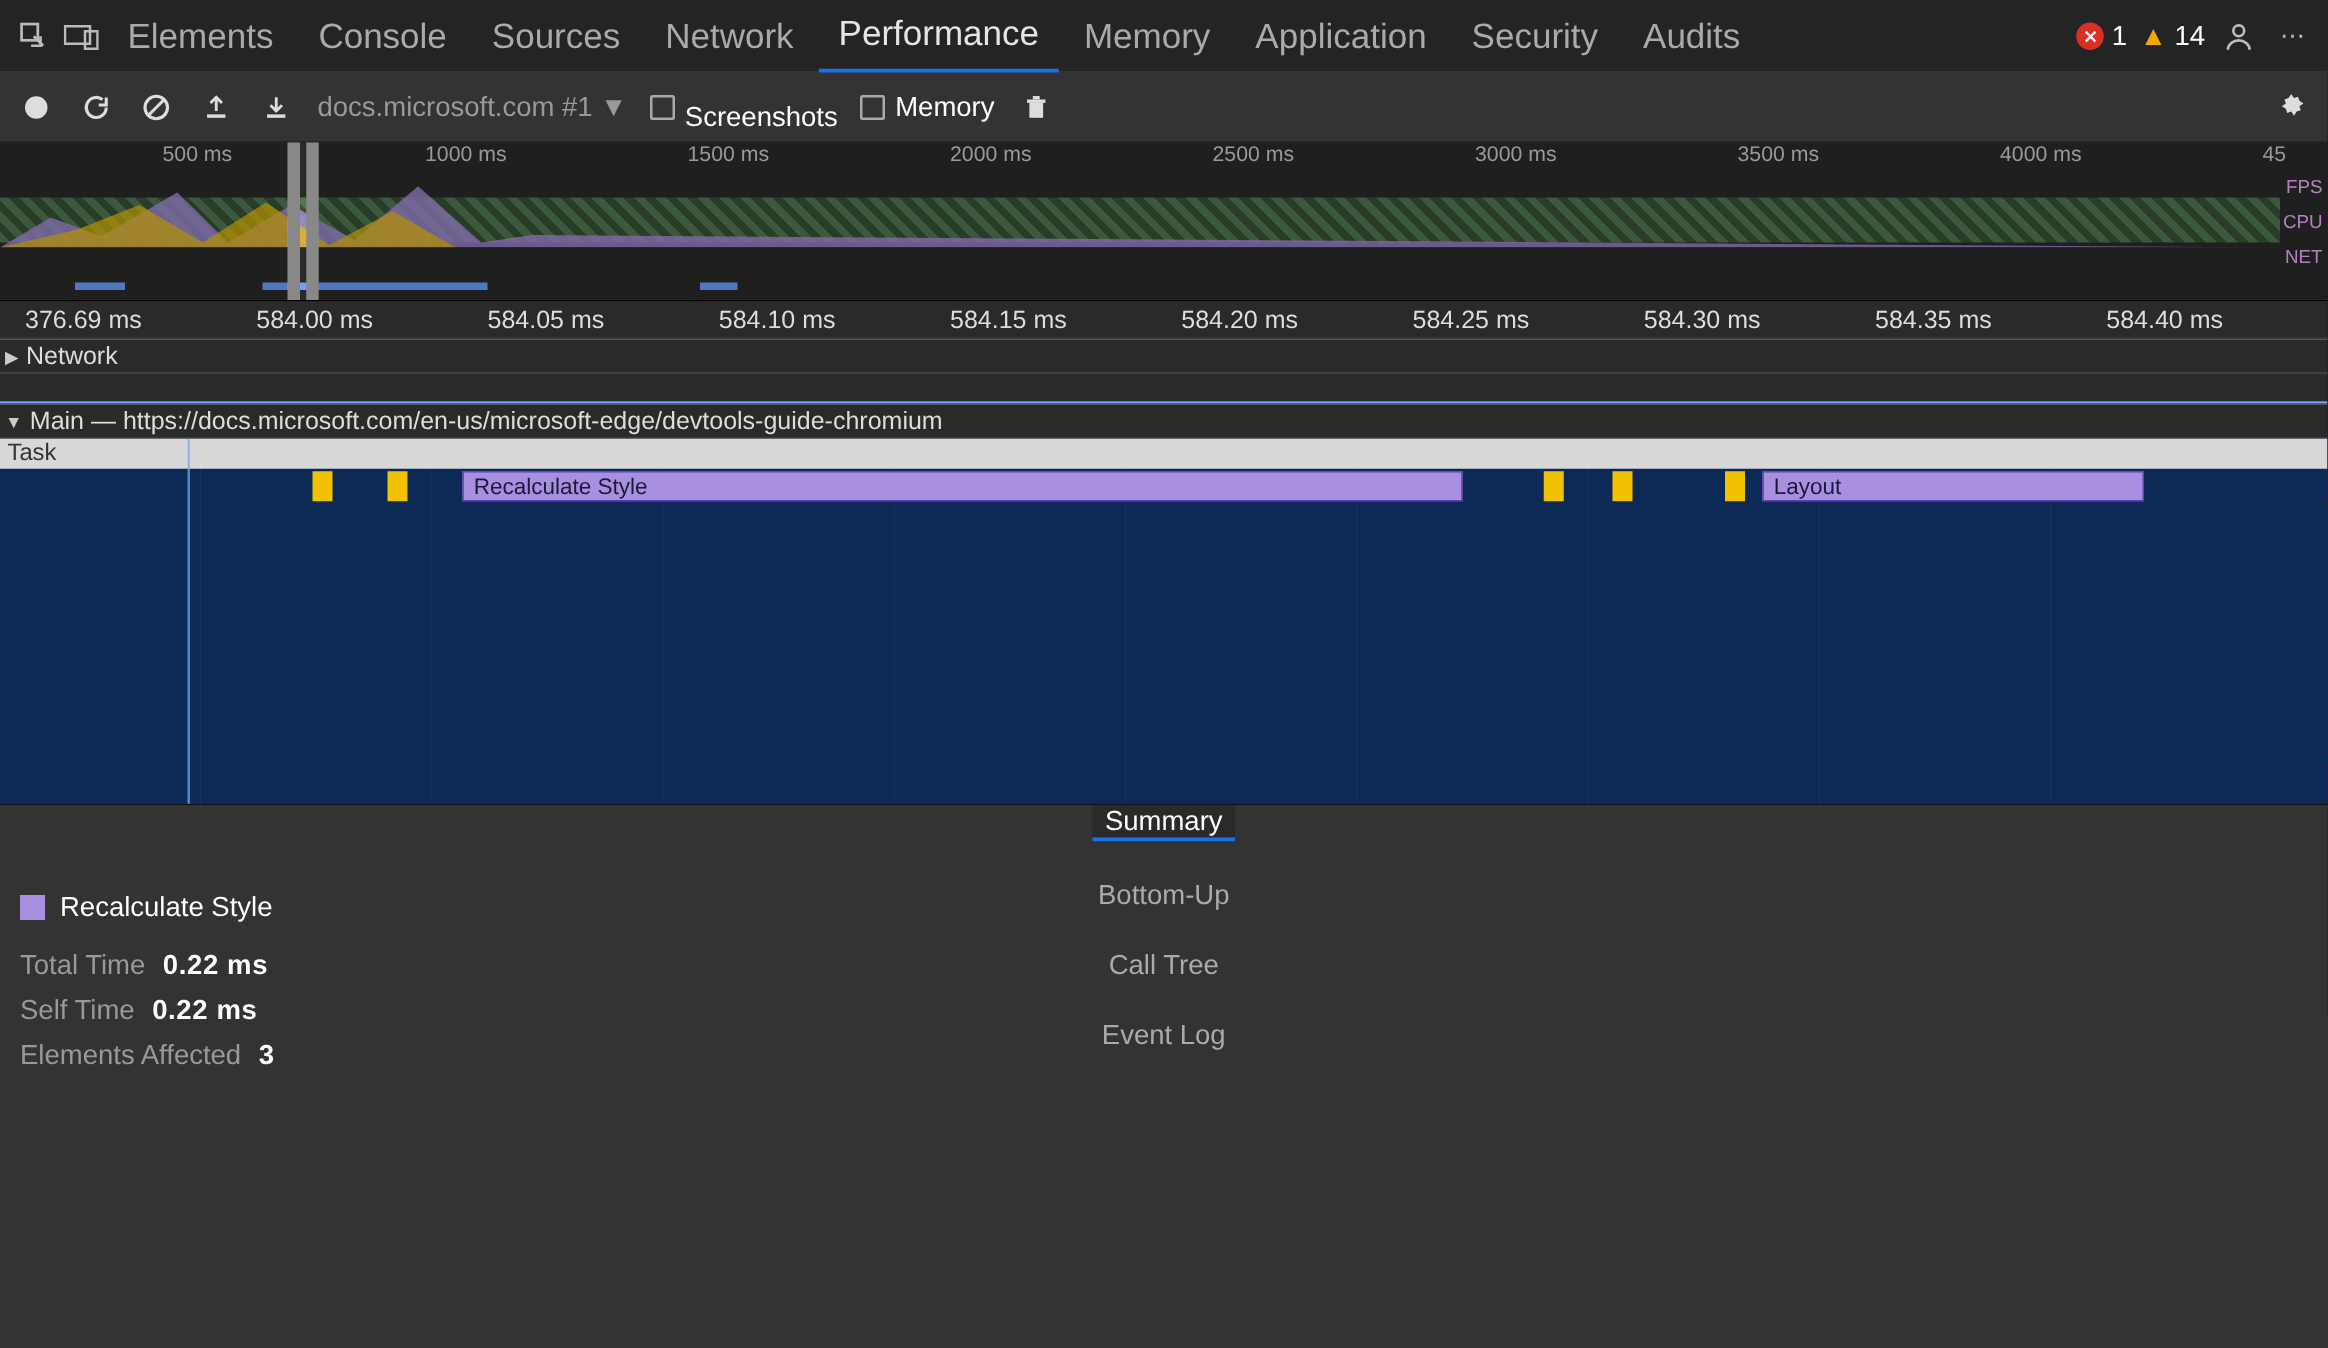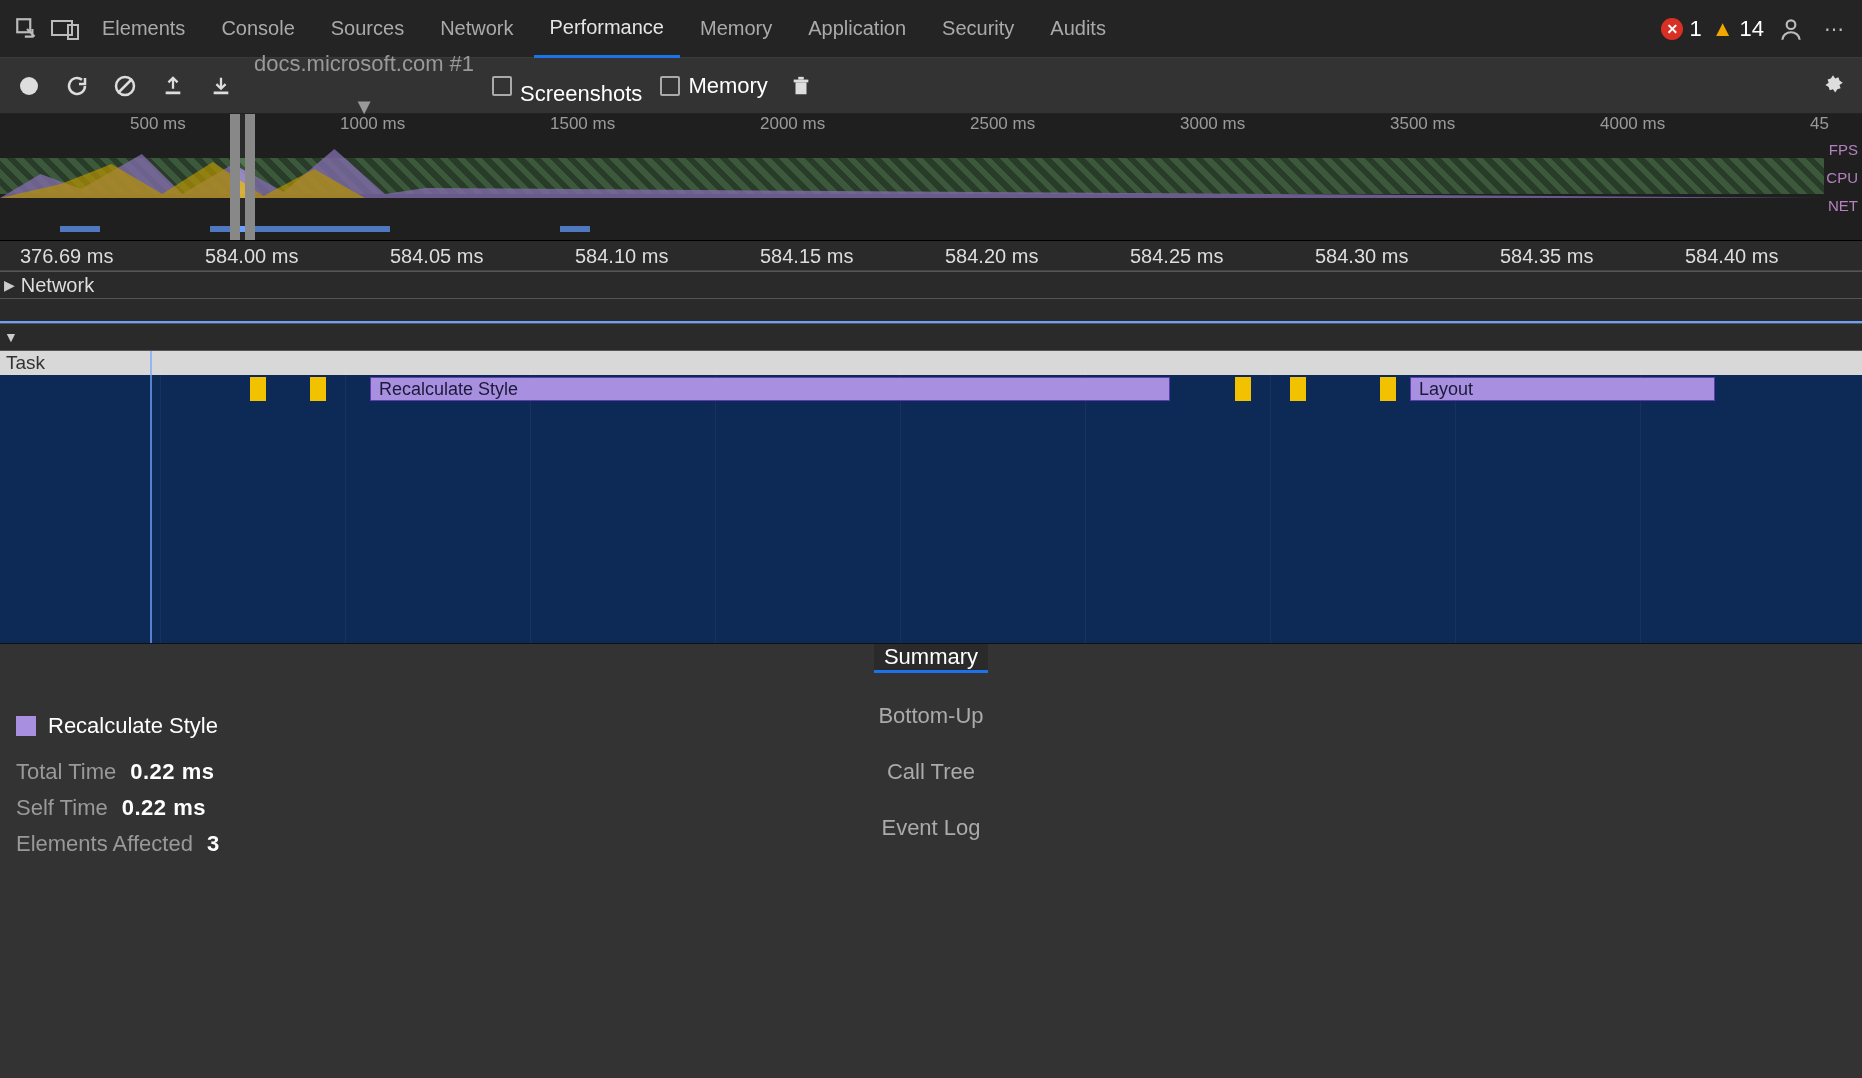--- a/index.html
+++ b/index.html
@@ -1,32 +1,32 @@
 <!DOCTYPE html>
 <html><head>
 <meta charset="utf-8">
 <style>
   * { box-sizing: border-box; margin: 0; padding: 0; font-family: "Segoe UI", Arial, sans-serif; }
   body { background: #242424; color: #d4d4d4; width: 1862px; height: 1078px; overflow: hidden; }
 
   
   .top-tabs { height: 58px; background: #242424; border-bottom: 1px solid #3a3a3a; display: flex; align-items: center; padding: 0 10px; gap: 4px; }
   .top-icon { width: 34px; height: 34px; display: flex; align-items: center; justify-content: center; color: #bbb; cursor: pointer; }
-  .top-tab { padding: 0 16px; height: 58px; display: flex; align-items: center; color: #aaa; font-size: 20px; cursor: pointer; }
+  .top-tab { padding: 0 16px; height: 58px; display: flex; align-items: center; color: #aaa; font-size: 28px; cursor: pointer; }
   .top-tab.active { color: #e5e5e5; border-bottom: 3px solid #1a73e8; }
   .top-right { margin-left: auto; display: flex; align-items: center; gap: 10px; }
   .err-badge { display: flex; align-items: center; gap: 6px; color: #fff; font-size: 22px; }
   .err-circ { width: 22px; height: 22px; border-radius: 50%; display: flex; align-items: center; justify-content: center; font-size: 14px; font-weight: bold; }
   .err-red { background: #d93025; color: #fff; }
   .warn-tri { color: #f2a600; font-size: 22px; }
 
   
   .toolbar { height: 56px; background: #333; display: flex; align-items: center; padding: 0 14px; gap: 18px; font-size: 22px; color: #d4d4d4; border-bottom: 1px solid #222; }
   .tool-btn { width: 30px; height: 30px; display: flex; align-items: center; justify-content: center; color: #ddd; cursor: pointer; }
-  .recording-dropdown { color: #999; display: flex; align-items: center; gap: 17px; flex-direction: column; }
+  .recording-dropdown { color: #999; display: flex; align-items: center; gap: 6px; }
   .chk { display: flex; align-items: center; gap: 8px; }
   .chkbox { width: 20px; height: 20px; border: 2px solid #aaa; border-radius: 2px; }
   .spacer { flex: 1; }
 
   
   .overview { height: 127px; background: #2a2a2a; position: relative; border-bottom: 1px solid #000; }
   .ov-ruler { height: 22px; position: relative; font-size: 17px; color: #ccc; }
   .ov-tick { position: absolute; top: 0; }
   .ov-labels { position: absolute; right: 4px; top: 22px; font-size: 15px; color: #f0abfc; text-align: right; line-height: 28px; }
   .ov-g   { position: absolute; left: 0; right: 38px; top: 44px; height: 36px;
@@ -225,20 +225,21 @@
 
 <div class="row-header">
   <span class="tri">▶</span>
   <span>Network</span>
 </div>
 
 <div class="gap-row"></div>
 
 <div class="row-header">
   <span class="tri">▼</span>
+  <span>Main — https://docs.microsoft.com/en-us/microsoft-edge/devtools-guide-chromium</span>
 </div>
 
 <div class="main-area">
   <div class="grid-lines">
     <div class="gl" style="left:160px"></div>
       <div class="gl" style="left:345px"></div>
       <div class="gl" style="left:530px"></div>
     <div class="gl" style="left:715px"></div>
       <div class="gl" style="left:900px"></div>
       <div class="gl" style="left:1085px"></div>

